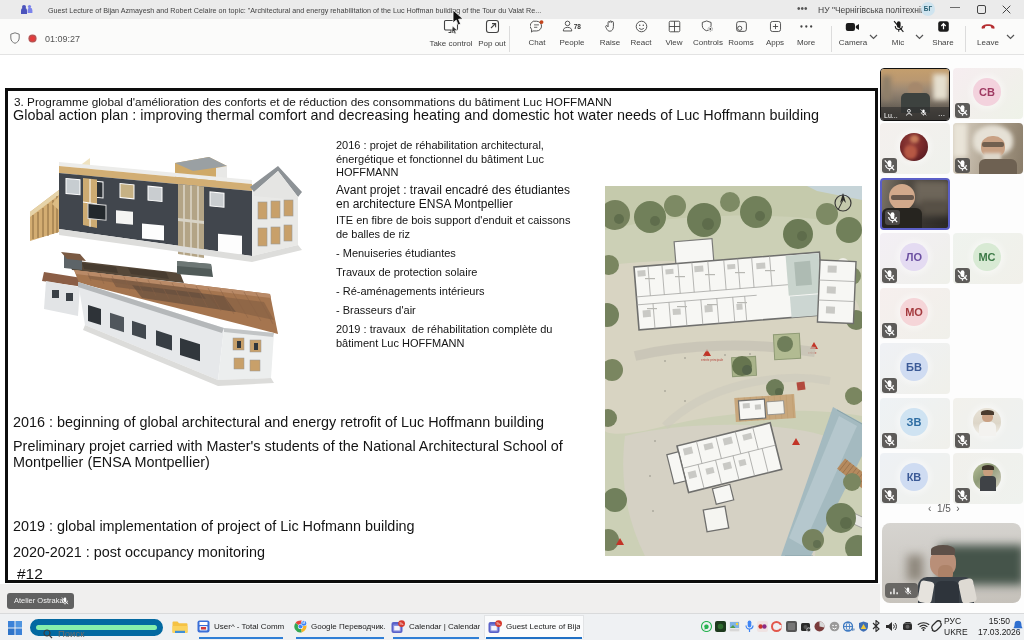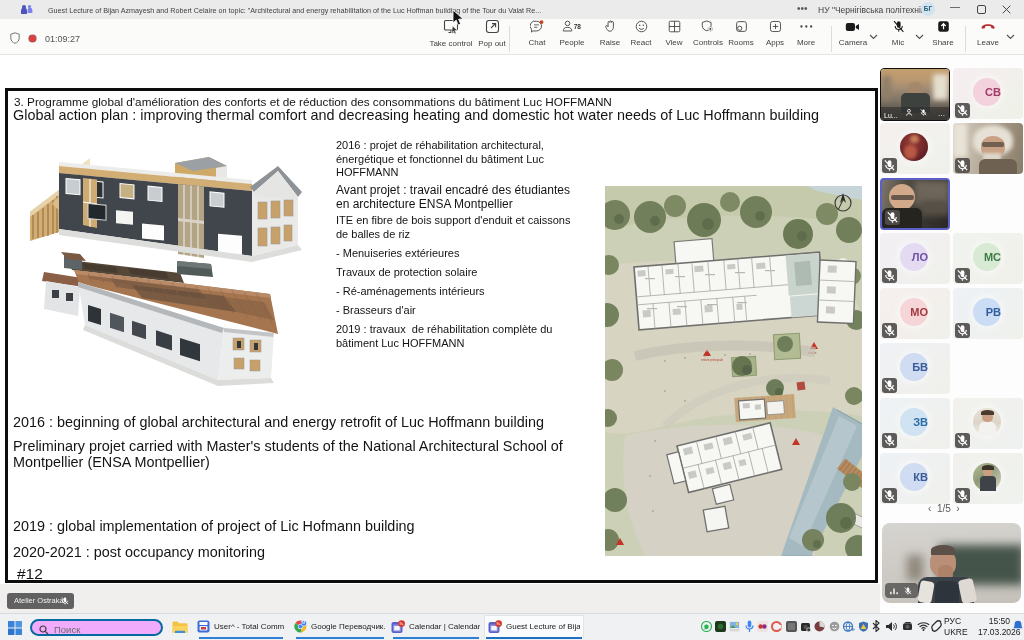--- a/index.html
+++ b/index.html
@@ -25,21 +25,21 @@
   #stage { position:absolute; left:0; top:55px; width:1024px; height:558px; background:#fff; }
   #stripbottom { position:absolute; left:0; top:584px; width:880px; height:29px; background:#f0efee; }
 
   
   #slide { position:absolute; left:5px; top:88px; width:873px; height:495px; background:#fff; border:3px solid #0d0d0d; }
   #slide .t { position:absolute; color:#141414; white-space:nowrap; }
 
   
   #sidebar { position:absolute; left:880px; top:55px; width:144px; height:558px; background:#fdfdfd; }
   .tile { position:absolute; width:70px; height:51px; border-radius:4px; overflow:hidden; }
-  .init { position:absolute; width:28px; height:28px; left:20px; top:10px; border-radius:50%; text-align:right; line-height:28px; font-size:11px; font-weight:bold; box-shadow:0 0 6px 3px rgba(255,255,255,.45); }
+  .init { position:absolute; width:28px; height:28px; left:20px; top:10px; border-radius:50%; text-align:center; line-height:28px; font-size:11px; font-weight:bold; box-shadow:0 0 6px 3px rgba(255,255,255,.45); }
   .micbadge { position:absolute; left:2px; bottom:1px; width:15px; height:15px; border-radius:3px; background:rgba(80,78,76,.92); }
 
   
   #taskbar { position:absolute; left:0; top:613px; width:1024px; height:27px; background:#eff1f3; border-top:1px solid #d9dadb; }
   .tb-app { position:absolute; top:1px; height:23px; display:flex; align-items:center; font-size:8px; color:#1a1a1a; white-space:nowrap; overflow:hidden; }
   .tb-underline { position:absolute; top:23px; height:2px; background:#2f7fd6; }
   .tb-app svg { flex:0 0 auto; }
   .tb-app span { overflow:hidden; white-space:nowrap; }
 </style>
 </head>
@@ -225,21 +225,21 @@
 <div id="stripbottom"></div>
 
 <div id="slide">
 
   <div class="t" style="left:6px;top:4px;font-size:11.75px">3. Programme global d'amélioration des conforts et de réduction des consommations du bâtiment Luc HOFFMANN</div>
   <div class="t" style="left:5px;top:15.5px;font-size:14.4px">Global action plan : improving thermal comfort and decreasing heating and domestic hot water needs of Luc Hoffmann building</div>
 
   <div class="t" style="left:328px;top:48px;font-size:11px;line-height:13.5px;white-space:normal;width:225px">2016 : projet de réhabilitation architectural, énergétique et fonctionnel du bâtiment Luc HOFFMANN</div>
   <div class="t" style="left:328px;top:93px;font-size:12px;line-height:13.5px;white-space:normal;width:240px">Avant projet : travail encadré des étudiantes en architecture ENSA Montpellier</div>
   <div class="t" style="left:328px;top:123px;font-size:11px;line-height:13.5px;white-space:normal;width:240px">ITE en fibre de bois support d'enduit et caissons de balles de riz</div>
-  <div class="t" style="left:328px;top:156px;font-size:11px">- Menuiseries extérieures</div>
+  <div class="t" style="left:328px;top:156px;font-size:11px">- Menuiseries étudiantes</div>
   <div class="t" style="left:328px;top:175px;font-size:11px">Travaux de protection solaire</div>
   <div class="t" style="left:328px;top:194px;font-size:11px">- Ré-aménagements intérieurs</div>
   <div class="t" style="left:328px;top:213px;font-size:11px">- Brasseurs d'air</div>
   <div class="t" style="left:328px;top:232px;font-size:11px;line-height:13.5px;white-space:normal;width:240px">2019 : travaux&nbsp; de réhabilitation complète du bâtiment Luc HOFFMANN</div>
 
   <div class="t" style="left:5px;top:323px;font-size:14.4px">2016 : beginning of global architectural and energy retrofit of Luc Hoffmann building</div>
   <div class="t" style="left:5px;top:347px;font-size:14.4px;line-height:16px;white-space:normal;width:580px">Preliminary projet carried with Master's students of the National Architectural School of Montpellier (ENSA Montpellier)</div>
   <div class="t" style="left:5px;top:427px;font-size:14.4px">2019 : global implementation of project of Lic Hofmann building</div>
   <div class="t" style="left:5px;top:453px;font-size:14.4px">2020-2021 : post occupancy monitoring</div>
   <div class="t" style="left:9px;top:474px;font-size:15.5px">#12</div>
@@ -684,26 +684,20 @@
           <use href="#micoffW"></use>
         </svg></div>
   </div>
 
   <div class="tile" style="left:0px;top:233px;background:linear-gradient(135deg,#f6efee,#f0f0ea)">
     <div class="init" style="background:#f5d5d8;color:#a43a3e">МО</div>
     <div class="micbadge"><svg width="15" height="15" viewBox="0 0 16 16">
           <use href="#micoffW"></use>
         </svg></div>
   </div>
-  <div class="tile" style="left:73px;top:233px;background:linear-gradient(135deg,#eef1f6,#eff1ec)">
-    <div class="init" style="background:#cbddf4;color:#2f5d9e">РВ</div>
-    <div class="micbadge"><svg width="15" height="15" viewBox="0 0 16 16">
-          <use href="#micoffW"></use>
-        </svg></div>
-  </div>
 
   <div class="tile" style="left:0px;top:288px;background:linear-gradient(135deg,#eff1f5,#f0f0ea)">
     <div class="init" style="background:#d0dcf2;color:#3b5a97">БВ</div>
     <div class="micbadge"><svg width="15" height="15" viewBox="0 0 16 16">
           <use href="#micoffW"></use>
         </svg></div>
   </div>
 
   <div class="tile" style="left:0px;top:343px;background:linear-gradient(135deg,#eef2f5,#f0f0eb)">
     <div class="init" style="background:#cfe3f2;color:#2d6da3">ЗВ</div>
@@ -777,21 +771,21 @@
 
 <div id="taskbar">
 
   <svg class="abs" style="left:8px;top:7px" width="14" height="14" viewBox="0 0 14 14">
     <rect x="0" y="0" width="6.5" height="6.5" fill="#3b82d8"></rect>
       <rect x="7.5" y="0" width="6.5" height="6.5" fill="#4f95e0"></rect>
     <rect x="0" y="7.5" width="6.5" height="6.5" fill="#2f74c8"></rect>
       <rect x="7.5" y="7.5" width="6.5" height="6.5" fill="#3b82d8"></rect>
   </svg>
 
-  <div class="abs" style="left:30px;top:4.5px;width:133px;height:17.5px;border-radius:9px;background:#f0abfc;border:2px solid #0369a1">
+  <div class="abs" style="left:30px;top:4.5px;width:133px;height:17.5px;border-radius:9px;background:#86efac;border:6px solid #0369a1">
     <svg class="abs" style="left:7px;top:4px" width="10" height="10" viewBox="0 0 10 10">
         <circle cx="4" cy="4" r="3" fill="none" stroke="#3c3c3c" stroke-width="1.2"></circle>
         <path d="M6.3 6.3 L9 9" stroke="#3c3c3c" stroke-width="1.2"></path>
       </svg>
     <div class="abs" style="left:22px;top:3px;font-size:9.5px;color:#6a6a6a">Поиск</div>
   </div>
 
   <svg class="abs" style="left:172px;top:7px" width="16" height="13" viewBox="0 0 16 13">
     <path d="M0.5 1.5 a1 1 0 0 1 1 -1 h4 l1.5 1.8 h7.5 a1 1 0 0 1 1 1 V11 a1 1 0 0 1 -1 1 h-13 a1 1 0 0 1 -1 -1z" fill="#f5c244"></path>
     <path d="M0.5 5 h15 V11 a1 1 0 0 1 -1 1 h-13 a1 1 0 0 1 -1 -1z" fill="#fbd35e"></path>

